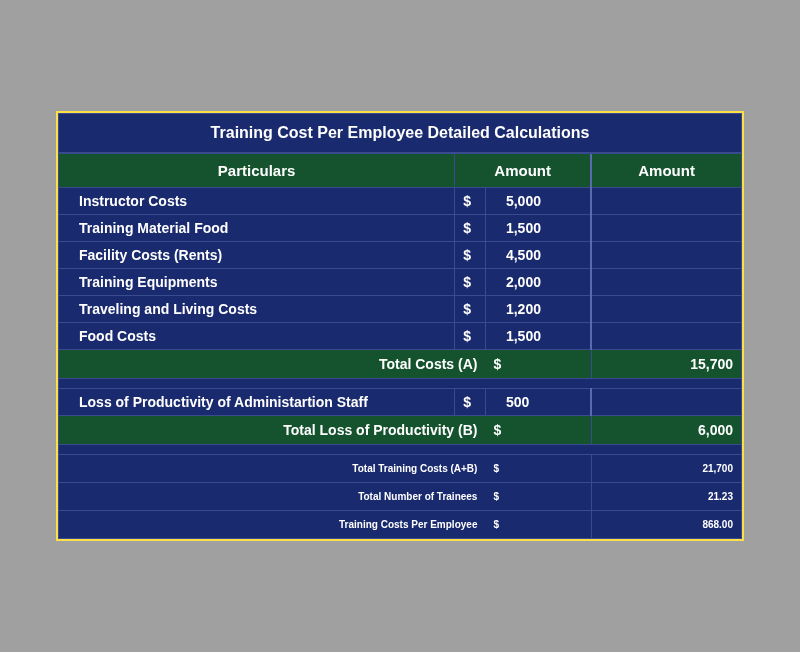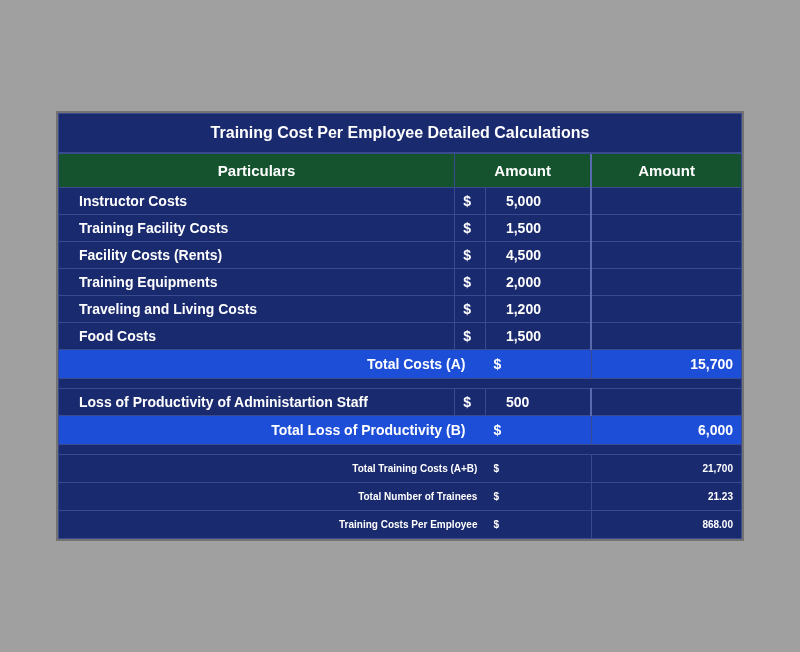--- a/index.html
+++ b/index.html
@@ -7,21 +7,21 @@
       background: #a0a0a0;
       display: flex;
       justify-content: center;
       align-items: center;
       width: 800px;
       height: 652px;
       font-family: Arial, sans-serif;
     }
     .table-wrapper {
       width: 688px;
-      border: 2px solid #737373;
+      border: 2px solid #fde047;
     }
     table {
       width: 100%;
       border-collapse: collapse;
       background: #1a2a6e;
       color: white;
     }
     td, th {
       border: 1px solid #3a4a8e;
       padding: 5px 20px;
@@ -54,22 +54,22 @@
       width: 20%;
       text-align: right;
     }
     .col-amount2 {
       width: 22%;
       text-align: right;
     }
     .subtotal-row td {
       text-align: right;
       font-weight: bold;
-      background: #1d4ed8;
-      padding: 6px 20px;
+      background: #14532d;
+      padding: 6px 8px;
     }
     .subtotal-label {
       text-align: right !important;
     }
     .blank-row td {
       height: 10px;
       background: #1a2a6e;
       border: 1px solid #3a4a8e;
       padding: 2px;
     }
@@ -108,21 +108,21 @@
       <td class="col-amount2" style="text-align:center;">Amount</td>
     </tr>
 
     <tr class="data-row">
       <td class="col-particulars">Instructor Costs</td>
       <td class="dollar-cell">$</td>
       <td class="value-cell" style="border-right: 2px solid #5a6aae;">5,000</td>
       <td></td>
     </tr>
     <tr class="data-row">
-      <td class="col-particulars">Training Facility Costs</td>
+      <td class="col-particulars">Training Material Food</td>
       <td class="dollar-cell">$</td>
       <td class="value-cell" style="border-right: 2px solid #5a6aae;">1,500</td>
       <td></td>
     </tr>
     <tr class="data-row">
       <td class="col-particulars">Facility Costs (Rents)</td>
       <td class="dollar-cell">$</td>
       <td class="value-cell" style="border-right: 2px solid #5a6aae;">4,500</td>
       <td></td>
     </tr>

